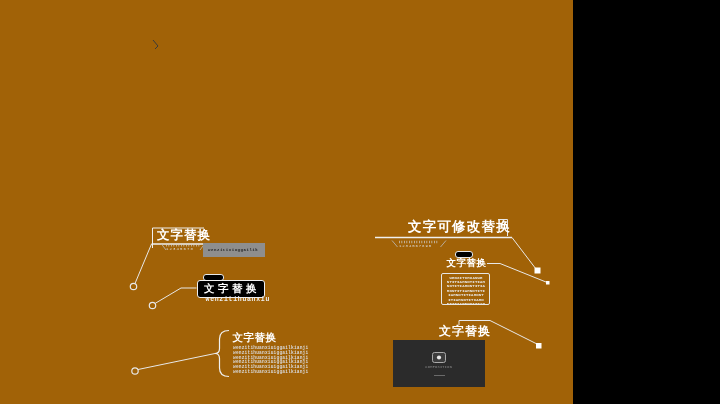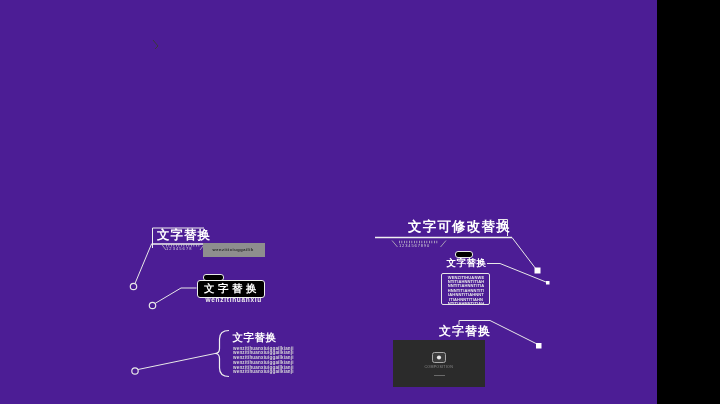--- a/index.html
+++ b/index.html
@@ -1,17 +1,17 @@
 <!DOCTYPE html>
 <html><head>
 <meta charset="utf-8">
 <style>
   html,body{margin:0;padding:0;background:#000;}
-  #stage{position:relative;width:657px;height:404px;background:#4c1d95;overflow:hidden;
-         font-family:Liberation Sans, sans-serif;}
+  #stage{position:relative;width:573px;height:404px;background:#a16207;overflow:hidden;
+         font-family:Liberation Mono, monospace;}
   .abs{position:absolute;}
   svg.overlay{position:absolute;left:0;top:0;width:720px;height:404px;}
   .cn{color:#fff;font-weight:bold;white-space:nowrap;}
   .tiny{white-space:nowrap;transform-origin:0 0;display:block;}
   .graybox{background:#8e8e8e;display:flex;align-items:center;justify-content:center;}
   .graybox span{color:#1f1f1f;font-weight:600;font-size:8px;letter-spacing:1.1px;
                 transform:scale(.5);transform-origin:50% 50%;white-space:nowrap;display:block;}
   .pill{border:1px solid #e8e8e8;border-radius:3px;background:#000;}
   .roundbox{border:1.2px solid #f0f0f0;border-radius:3px;background:#000;
             display:flex;align-items:center;justify-content:center;}

